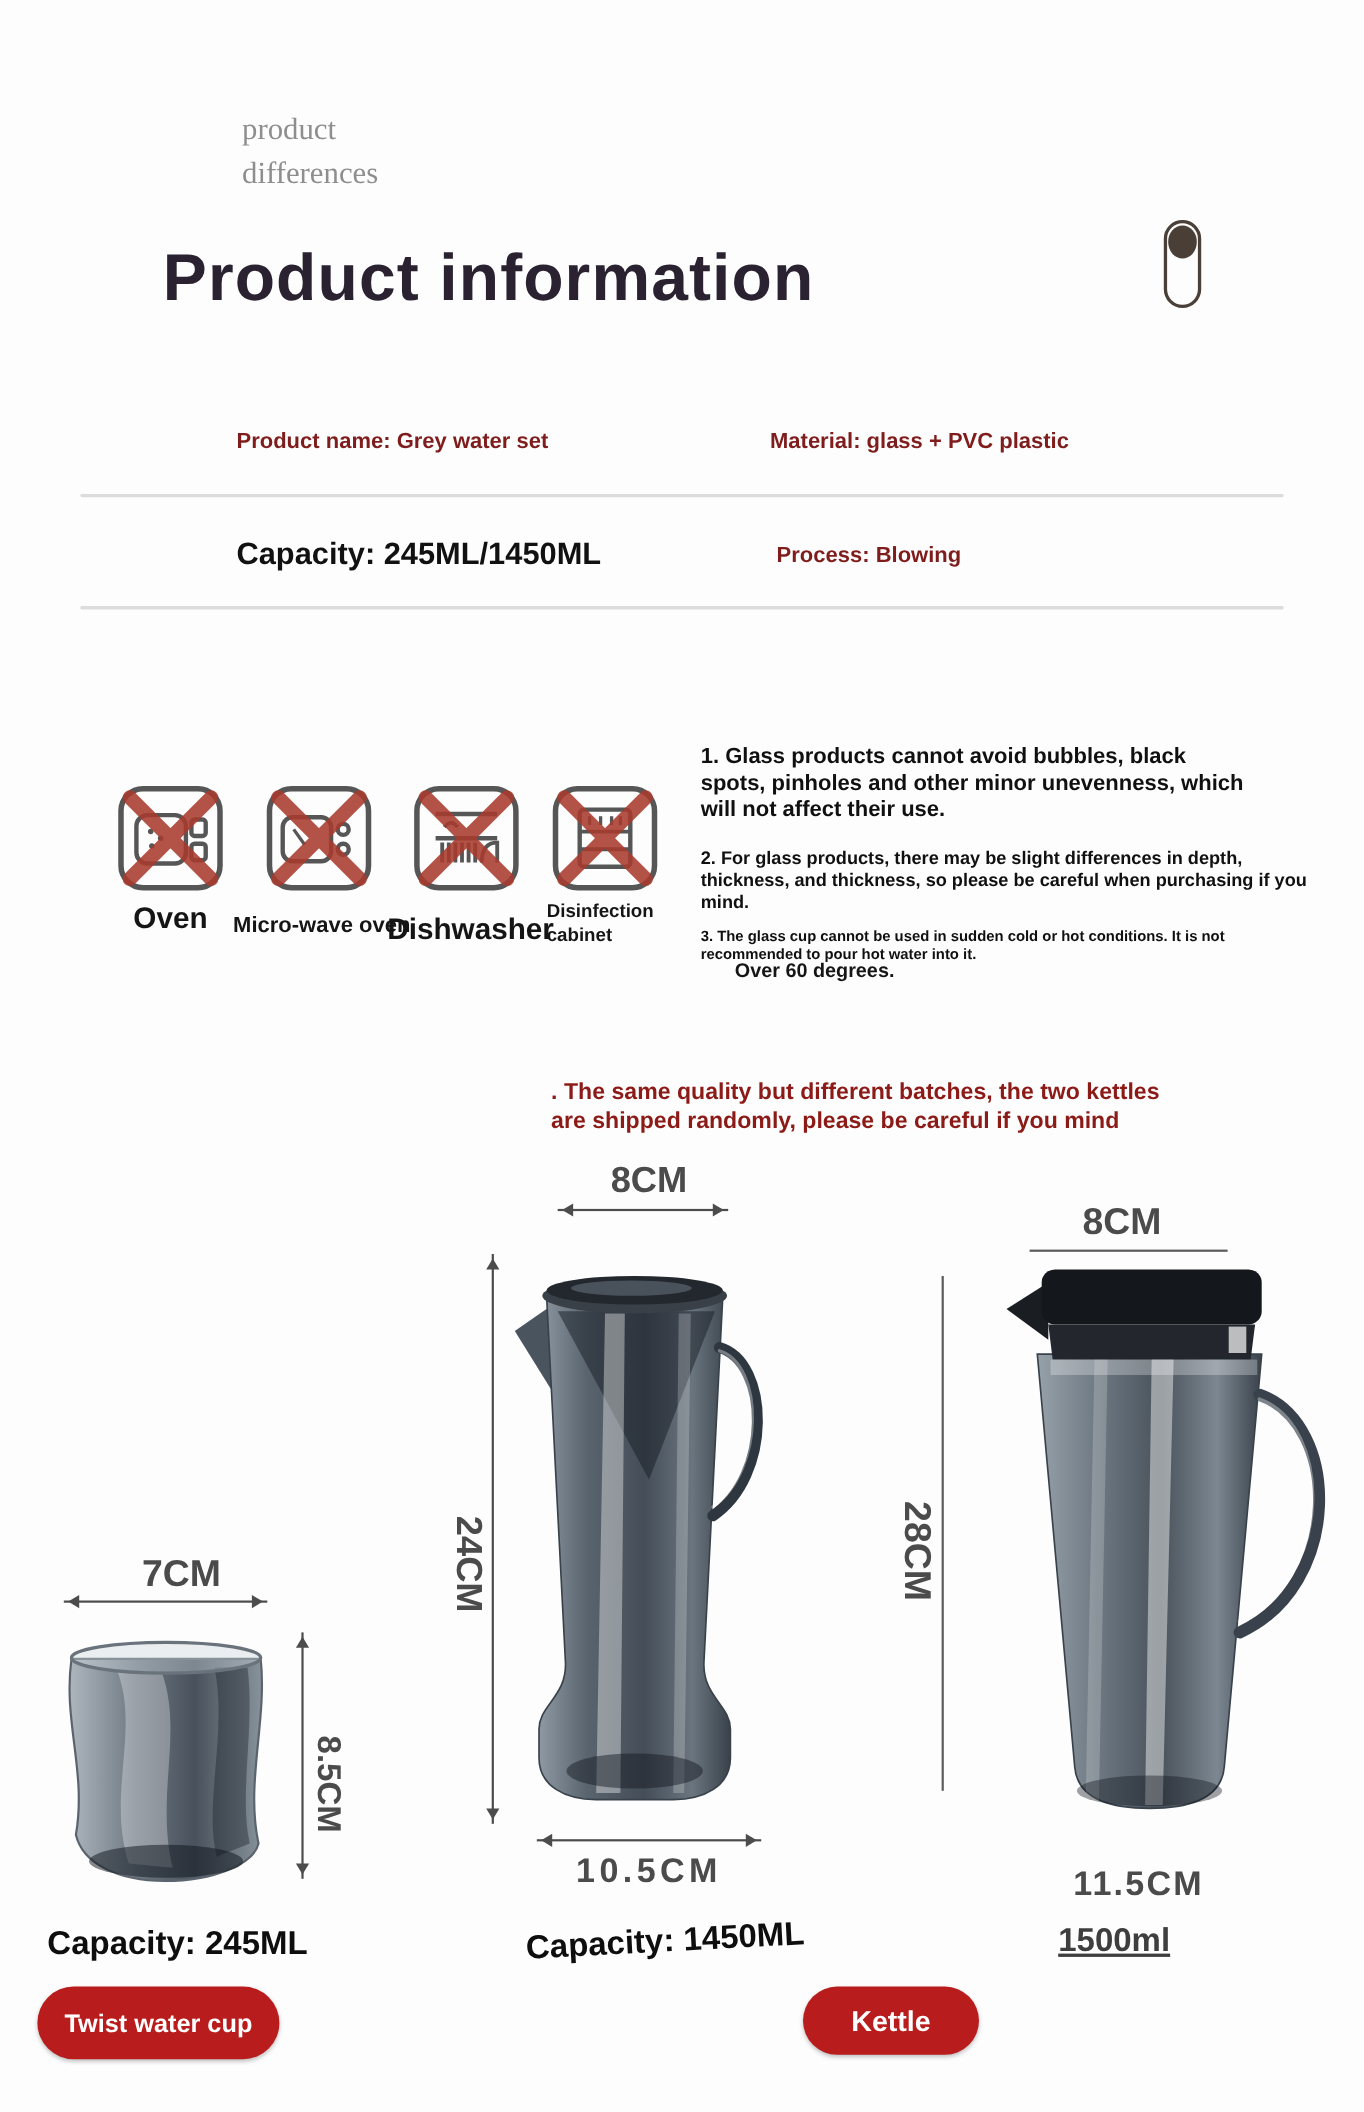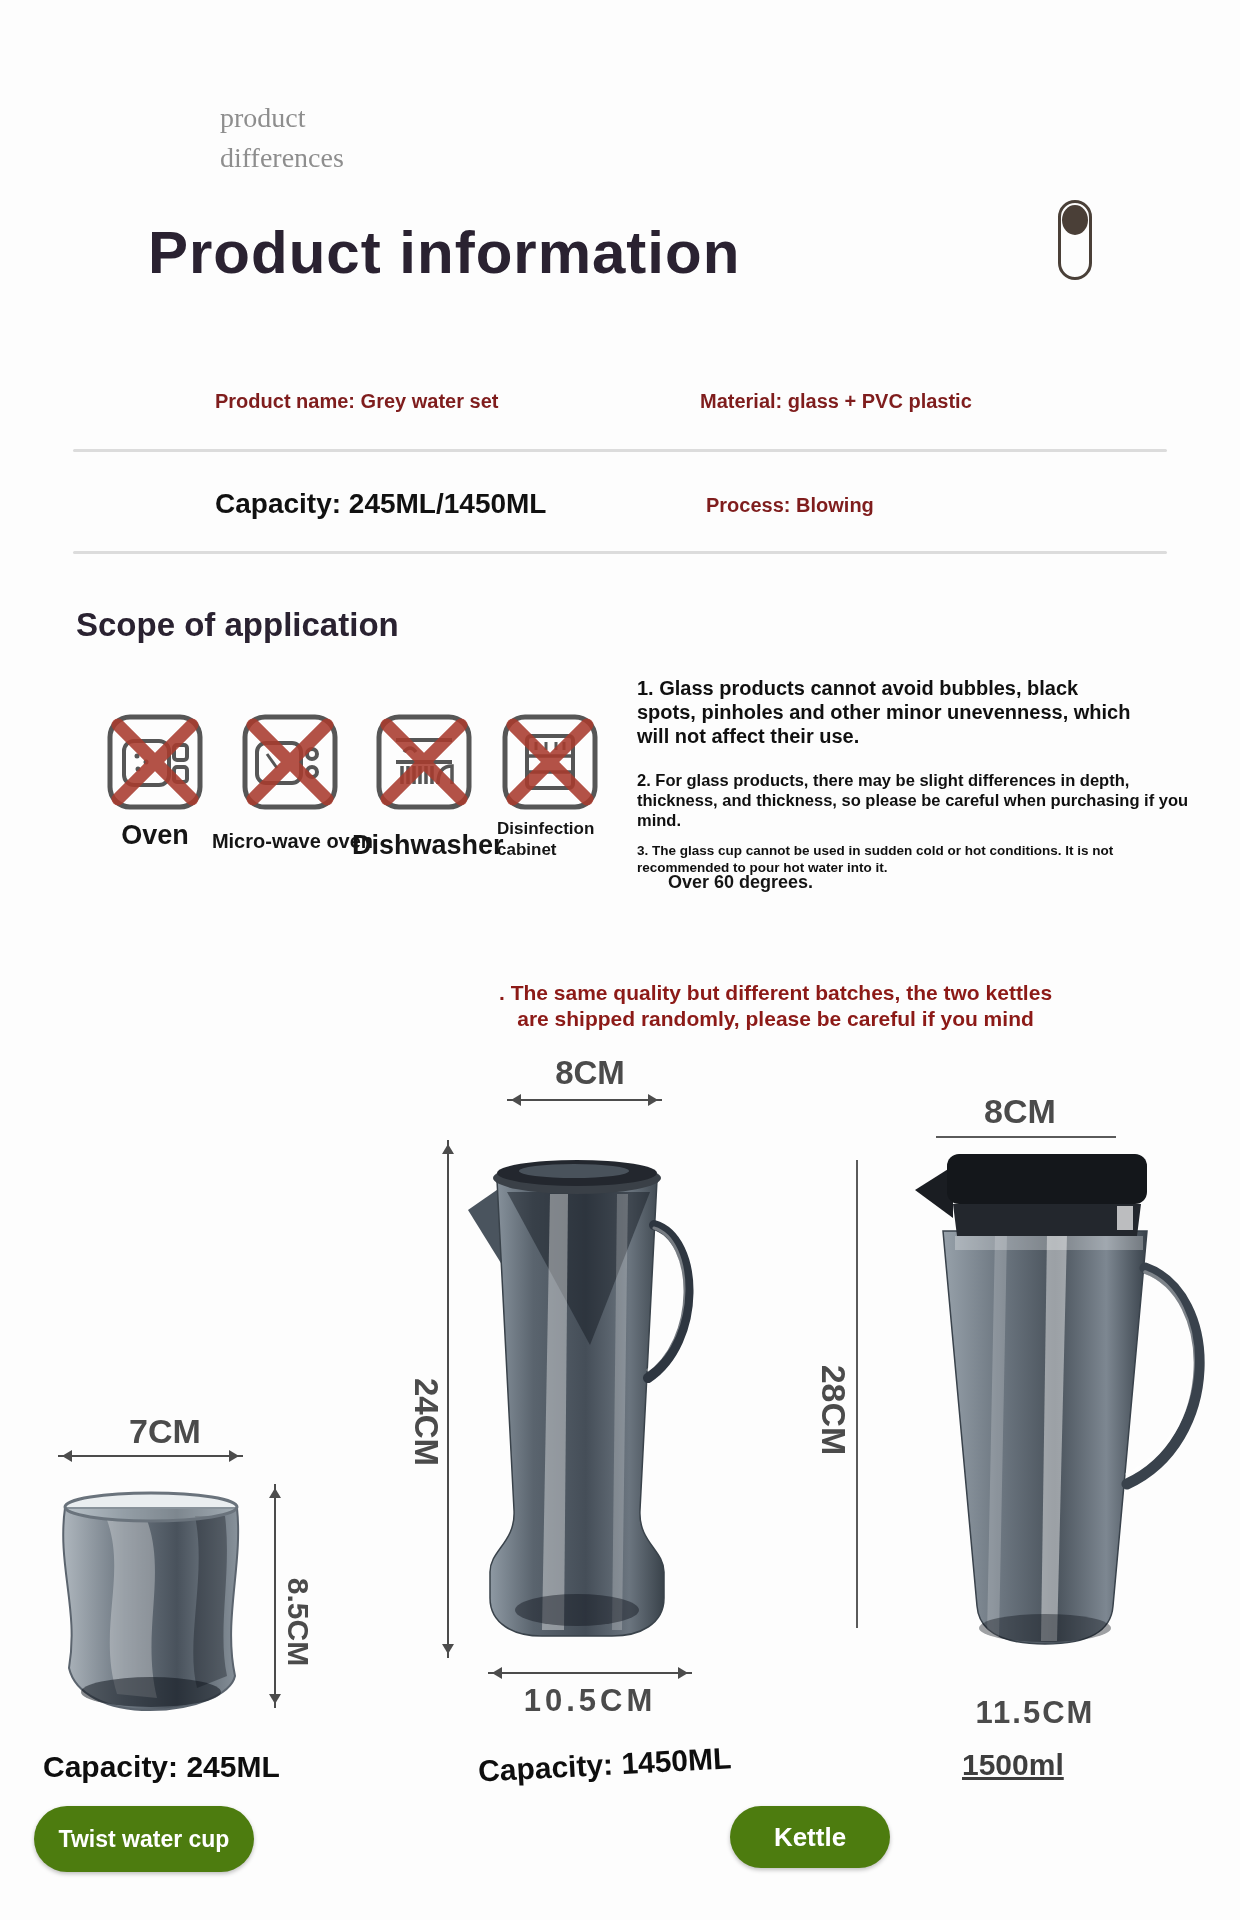--- a/index.html
+++ b/index.html
@@ -32,21 +32,21 @@
   .harrow::before{content:"";position:absolute;left:-2px;top:-7px;border:6px solid transparent;border-right:10px solid #4c4c4c;}
   .harrow::after{content:"";position:absolute;right:-2px;top:-7px;border:6px solid transparent;border-left:10px solid #4c4c4c;}
   .varrow{width:0;border-left:2px solid #4c4c4c;}
   .varrow::before{content:"";position:absolute;top:-2px;left:-7px;border:6px solid transparent;border-bottom:10px solid #4c4c4c;}
   .varrow::after{content:"";position:absolute;bottom:-2px;left:-7px;border:6px solid transparent;border-top:10px solid #4c4c4c;}
   .hline{border-top:2px solid #5a5a5a;}
   .vline{border-left:2px solid #5a5a5a;}
   
   .cap{font-size:30px;font-weight:800;color:#0e0e0e;white-space:nowrap;}
   .cap-gray{font-size:30px;font-weight:600;color:#3e3e3e;}
-  .tag{display:flex;align-items:center;justify-content:center;background:#4d7c0f;color:#fff;
+  .tag{display:flex;align-items:center;justify-content:center;background:#b91c1c;color:#fff;
        font-weight:700;border-radius:40px;box-shadow:0 2px 4px rgba(0,0,0,.25);}
 </style>
 </head>
 <body>
 
 <div id="page">
 
   <div class="abs watermark" style="left:220px;top:98px;">
     <div>product</div>
     <div>differences</div>
@@ -56,21 +56,20 @@
     <span class="knob"></span>
   </div>
 
   <div class="abs spec-sm" style="left:215px;top:390px;">Product name: Grey water set</div>
   <div class="abs spec-sm" style="left:700px;top:390px;">Material: glass + PVC plastic</div>
   <div class="abs divider" style="left:73px;top:449px;width:1094px;"></div>
   <div class="abs spec-lg" style="left:215px;top:488px;">Capacity: 245ML/1450ML</div>
   <div class="abs spec-sm" style="left:706px;top:494px;">Process: Blowing</div>
   <div class="abs divider" style="left:73px;top:551px;width:1094px;"></div>
 
-  <div class="abs scope-h" style="left:76px;top:606px;">Scope of application</div>
 
   <svg class="abs" style="left:105px;top:712px;" width="100" height="100" viewBox="0 0 100 100">
     <rect x="5" y="5" width="90" height="90" rx="20" fill="none" stroke="#565656" stroke-width="5"></rect>
     <rect x="19" y="29" width="45" height="44" rx="10" fill="none" stroke="#565656" stroke-width="4"></rect>
     <circle cx="32" cy="44" r="2.5" fill="#565656"></circle>
       <circle cx="41" cy="50" r="2.5" fill="#565656"></circle>
       <circle cx="33" cy="57" r="2.5" fill="#565656"></circle>
     <rect x="69" y="33" width="13" height="15" rx="3" fill="none" stroke="#565656" stroke-width="4"></rect>
     <rect x="69" y="55" width="13" height="15" rx="3" fill="none" stroke="#565656" stroke-width="4"></rect>
     <path d="M13 13 L87 87 M87 13 L13 87" stroke="#a93b2e" stroke-width="13" stroke-linecap="round" opacity="0.88"></path>
@@ -102,21 +101,21 @@
   <div class="abs icon-label" style="left:105px;top:820px;width:100px;font-size:27px;">Oven</div>
   <div class="abs icon-label" style="left:210px;top:830px;width:165px;font-size:20px;">Micro-wave oven</div>
   <div class="abs icon-label" style="left:352px;top:830px;width:135px;font-size:27px;">Dishwasher</div>
   <div class="abs icon-label" style="left:497px;top:818px;width:112px;font-size:17px;line-height:21px;text-align:left;">Disinfection cabinet</div>
 
   <div class="abs note1" style="left:637px;top:676px;width:500px;">1. Glass products cannot avoid bubbles, black spots, pinholes and other minor unevenness, which will not affect their use.</div>
   <div class="abs note2" style="left:637px;top:770px;width:560px;">2. For glass products, there may be slight differences in depth, thickness, and thickness, so please be careful when purchasing if you mind.</div>
   <div class="abs note3" style="left:637px;top:842px;width:565px;">3. The glass cup cannot be used in sudden cold or hot conditions. It is not recommended to pour hot water into it.</div>
   <div class="abs note-footer" style="left:668px;top:872px;">Over 60 degrees.</div>
 
-  <div class="abs warning" style="left:488px;top:980px;width:575px;text-align:center;">
+  <div class="abs warning" style="left:501px;top:980px;width:575px;">
     <span>.</span>
     <span>The same quality but different batches, the two kettles are shipped randomly, please be careful if you mind</span>
   </div>
 
   <div class="abs dim" style="left:540px;top:1054px;width:100px;">8CM</div>
   <div class="abs harrow" style="left:507px;top:1099px;width:155px;"></div>
   <div class="abs varrow" style="left:447px;top:1140px;height:518px;"></div>
   <div class="abs dim vlabel" style="left:368px;top:1405px;width:120px;height:34px;">24CM</div>
 
   <svg class="abs" style="left:452px;top:1130px;" width="250" height="540" viewBox="0 0 250 540">

